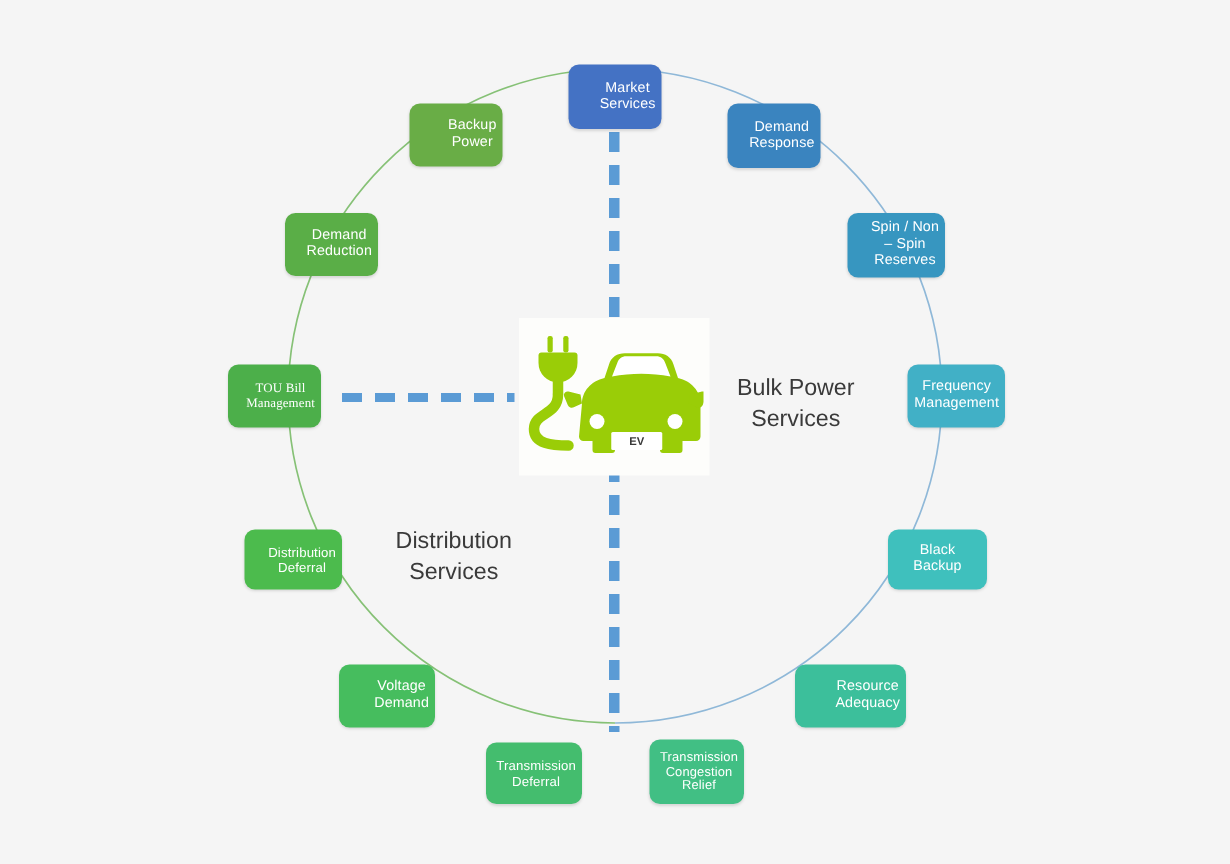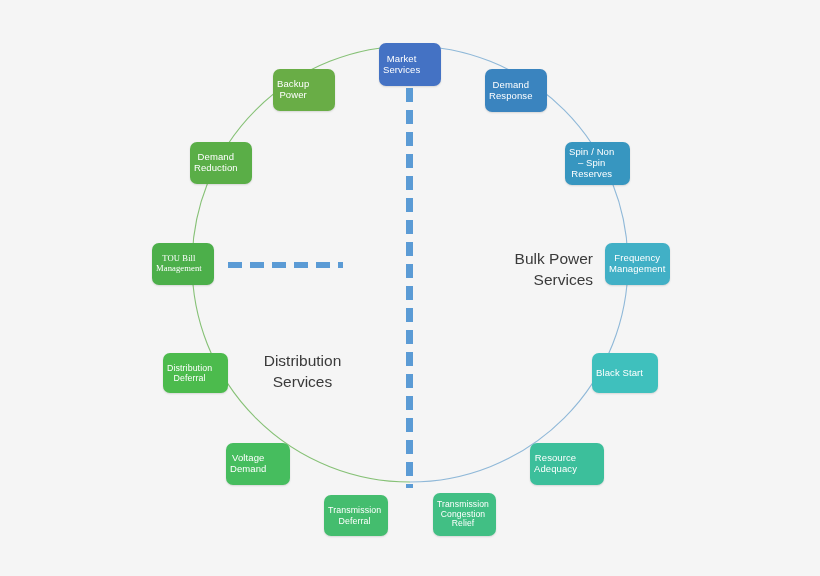--- a/index.html
+++ b/index.html
@@ -12,21 +12,21 @@
   #stage{position:relative;width:820px;height:576px;}
   #wheel{position:absolute;left:0;top:0;width:820px;height:576px;}
 
   .node{
     position:absolute;
     box-sizing:border-box;
     border-radius:7px;
     color:#ffffff;
     display:flex;
     align-items:center;
-    justify-content:flex-start;
+    justify-content:flex-end;
     text-align:center;
     line-height:1.15;
     letter-spacing:.1px;
     padding:7px 4px;
     box-shadow:0 1px 2px rgba(0,0,0,.13);
     z-index:4;
   }
   .node span{display:block;white-space:pre-line;}
 
   .quad-label{
@@ -75,22 +75,54 @@
   <svg id="wheel" viewBox="0 0 820 576" xmlns="http://www.w3.org/2000/svg">
 
     <path d="M 410 46 A 218 218 0 0 1 410 482" fill="none" stroke="#8fb8d8" stroke-width="1.1"></path>
 
     <path d="M 410 46 A 218 218 0 0 0 410 482" fill="none" stroke="#86c176" stroke-width="1.1"></path>
   </svg>
 
   <div class="div-v" style="left: 406px; top: 88px; height: 400px; background-image: linear-gradient(rgb(91, 155, 213) 62%, rgba(0, 0, 0, 0) 0%);"></div>
   <div class="div-h" style="left: 228px; top: 262px; width: 115px; background-image: linear-gradient(to right, rgb(91, 155, 213) 62%, rgba(0, 0, 0, 0) 0%);"></div>
 
+  <div id="ev-tile" style="background: rgb(253, 253, 251);">
+    <svg width="118" height="88" viewBox="0 0 236 176">
+      <g fill="#9acd07">
 
-  <div class="quad-label" style="left: 468px; top: 248px; width: 125px; text-align: right;">Bulk Power
+        <rect x="28" y="6" width="7" height="22" rx="3"></rect>
+        <rect x="49" y="6" width="7" height="22" rx="3"></rect>
+
+        <path d="M20 28 h44 a4 4 0 0 1 4 4 v10 a26 26 0 0 1 -26 26 h-0 a26 26 0 0 1 -26 -26 v-10 a4 4 0 0 1 4 -4 z"></path>
+
+        <rect x="35" y="66" width="14" height="18"></rect>
+
+        <path d="M42 84 C 42 112, 10 108, 10 130 C 10 150, 34 152, 56 152" fill="none" stroke="#9acd07" stroke-width="14" stroke-linecap="round"></path>
+
+        <path d="M74 96 C74 80 86 66 104 62 L110 44 C113 34 121 29 131 29 h44
+                 c10 0 18 5 21 15 l6 18 c18 4 30 18 30 34 v44 a6 6 0 0 1 -6 6 h-18
+                 v12 a4 4 0 0 1 -4 4 h-22 a4 4 0 0 1 -4 -4 v-12 h-60 v12
+                 a4 4 0 0 1 -4 4 h-22 a4 4 0 0 1 -4 -4 v-12 h-12 a6 6 0 0 1 -6 -6 z"></path>
+
+        <path d="M72 84 l-16 -4 a5 5 0 0 0 -6 6 l5 12 a6 6 0 0 0 8 3 l11 -5 z"></path>
+        <path d="M218 84 l16 -4 a5 5 0 0 1 6 6 l-5 12 a6 6 0 0 1 -8 3 l-11 -5 z"></path>
+      </g>
+
+      <path d="M114 60 l7 -18 c2 -6 6 -9 12 -9 h40 c6 0 10 3 12 9 l7 18
+               c-26 -5 -52 -5 -78 0 z" fill="#ffffff"></path>
+
+      <circle cx="94" cy="120" r="10" fill="#ffffff"></circle>
+      <circle cx="198" cy="120" r="10" fill="#ffffff"></circle>
+
+      <rect x="113" y="134" width="68" height="24" rx="2" fill="#ffffff"></rect>
+      <text x="147" y="151" font-family="Liberation Sans, sans-serif" font-size="15" font-weight="bold" fill="#3a3a3a" text-anchor="middle">EV</text>
+    </svg>
+  </div>
+
+  <div class="quad-label" style="left: 468px; top: 248px; width: 125px;">Bulk Power
 Services</div>
   <div class="quad-label" style="left: 240px; top: 350px; width: 125px;">Distribution
 Services</div>
 
   <div id="nodes">
       <div class="node" style="left: 379px; top: 43px; width: 62px; height: 43px; background: rgb(68, 114, 196); font-size: 9.5px;">
         <span>Market
 Services</span>
       </div>
       <div class="node" style="left: 485px; top: 69px; width: 62px; height: 43px; background: rgb(58, 132, 191); font-size: 9.5px;">
@@ -100,21 +132,21 @@
       <div class="node" style="left: 565px; top: 142px; width: 65px; height: 43px; background: rgb(55, 150, 192); font-size: 9.5px;">
         <span>Spin / Non
 – Spin
 Reserves</span>
       </div>
       <div class="node" style="left: 605px; top: 243px; width: 65px; height: 42px; background: rgb(65, 176, 198); font-size: 9.5px;">
         <span>Frequency
 Management</span>
       </div>
       <div class="node" style="left: 592px; top: 353px; width: 66px; height: 40px; background: rgb(63, 192, 189); font-size: 9.5px;">
-        <span>Black Start</span>
+        <span>Black Backup</span>
       </div>
       <div class="node" style="left: 530px; top: 443px; width: 74px; height: 42px; background: rgb(60, 191, 155); font-size: 9.5px;">
         <span>Resource
 Adequacy</span>
       </div>
       <div class="node" style="left: 433px; top: 493px; width: 63px; height: 43px; background: rgb(65, 191, 132); font-size: 8.6px;">
         <span>Transmission
 Congestion
 Relief</span>
       </div>

